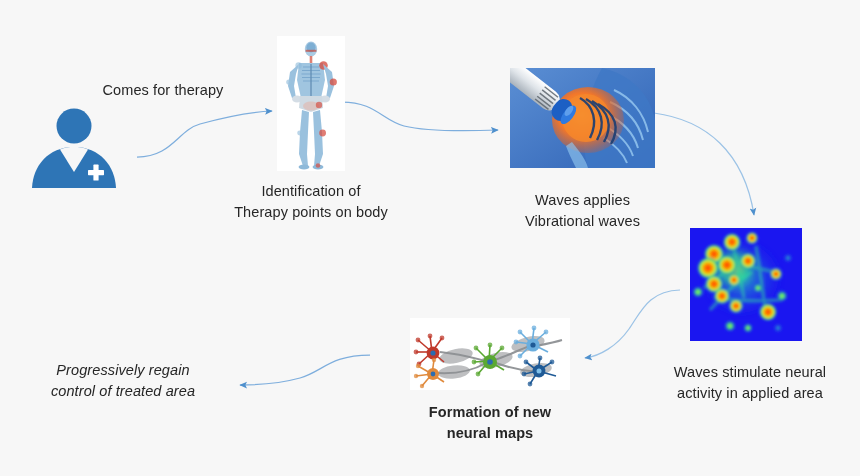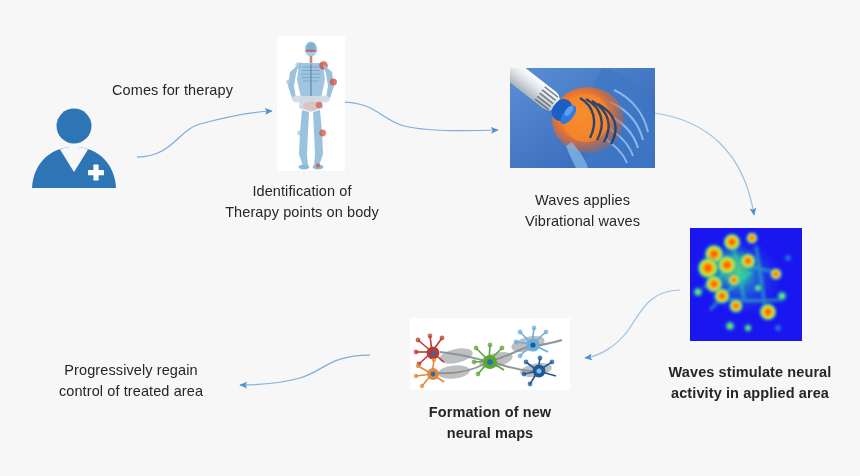--- a/index.html
+++ b/index.html
@@ -50,21 +50,21 @@
 <div class="stage" style="left:24px;top:108px;width:100px;height:82px;">
   <svg width="100" height="82" viewBox="0 0 100 82">
     <circle cx="50" cy="18" r="17.5" fill="#2e75b6"></circle>
     <path d="M50,39 C24,39 9,58 8,80 L92,80 C91,58 76,39 50,39 Z" fill="#2e75b6"></path>
     <path d="M36,41.5 L50,64 L64,41.5 C59.5,39.6 55,39 50,39 C45,39 40.5,39.6 36,41.5 Z" fill="#f7f7f7"></path>
     <rect x="64" y="62" width="16" height="5.2" rx="0.6" fill="#ffffff"></rect>
     <rect x="69.4" y="56.6" width="5.2" height="16" rx="0.6" fill="#ffffff"></rect>
   </svg>
 </div>
 
-<div class="caption" style="left:93px;top:80px;width:140px;text-align:right;">Comes for therapy</div>
+<div class="caption" style="left:93px;top:80px;width:140px;text-align:center;">Comes for therapy</div>
 
 <div class="node-img" style="left:277px;top:36px;width:68px;height:135px;">
   <svg width="68" height="135" viewBox="0 0 68 135">
     <rect width="68" height="135" fill="#ffffff"></rect>
     <g opacity="0.88">
 
       <ellipse cx="34" cy="13" rx="6.2" ry="7.4" fill="#9fc4e0"></ellipse>
       <ellipse cx="34" cy="11.5" rx="4.6" ry="5" fill="#6da5cf"></ellipse>
       <rect x="28.6" y="13.8" width="10.8" height="2" fill="#c0392b" opacity=".75"></rect>
 
@@ -103,21 +103,21 @@
       <circle cx="45.6" cy="97" r="3.4" fill="#d0392c" opacity=".75"></circle>
       <circle cx="22.6" cy="97" r="2.4" fill="#8fbada" opacity=".7"></circle>
 
       <ellipse cx="27" cy="131" rx="5.4" ry="2.4" fill="#7fb0d4"></ellipse>
       <ellipse cx="41" cy="131" rx="5.4" ry="2.4" fill="#7fb0d4"></ellipse>
       <circle cx="41" cy="129.5" r="2.3" fill="#d0392c" opacity=".7"></circle>
     </g>
   </svg>
 </div>
 
-<div class="caption" style="left:206px;top:181px;width:192px;text-align:center;">Identification of
+<div class="caption" style="left:215px;top:181px;width:192px;text-align:center;">Identification of
 Therapy points on body</div>
 
 <div class="node-img" style="left:510px;top:68px;width:145px;height:100px;">
   <svg width="145" height="100" viewBox="0 0 145 100">
     <defs>
       <linearGradient id="bgBlue" x1="0" y1="0" x2="1" y2="1">
         <stop offset="0" stop-color="#5b8fd4"></stop>
           <stop offset="1" stop-color="#2f62b5"></stop>
       </linearGradient>
       <radialGradient id="orangeGlow" cx="0.42" cy="0.42" r="0.6">
@@ -237,21 +237,21 @@
         <circle cx="40" cy="98" r="6" fill="url(#hm)"></circle>
         <circle cx="58" cy="100" r="5" fill="url(#hm)"></circle>
         <circle cx="8" cy="64" r="6" fill="url(#hm)"></circle>
         <circle cx="98" cy="30" r="5" fill="url(#hl)"></circle>
         <circle cx="88" cy="100" r="5" fill="url(#hl)"></circle>
       </g>
     </g>
   </svg>
 </div>
 
-<div class="caption" style="left:650px;top:362px;width:200px;font-weight:bold;">Waves stimulate neural
+<div class="caption" style="left:650px;top:362px;width:200px;">Waves stimulate neural
 activity in applied area</div>
 
 <div class="node-img" style="left:410px;top:318px;width:160px;height:72px;">
   <svg width="160" height="72" viewBox="0 0 160 72">
     <rect width="160" height="72" fill="#ffffff"></rect>
 
     <g fill="#b7b9bb" opacity=".9">
       <ellipse cx="46" cy="38" rx="17" ry="7" transform="rotate(-12 46 38)"></ellipse>
       <ellipse cx="44" cy="54" rx="16" ry="6.5" transform="rotate(-6 44 54)"></ellipse>
       <ellipse cx="86" cy="42" rx="17" ry="7" transform="rotate(-14 86 42)"></ellipse>
@@ -362,14 +362,14 @@
       </g>
       <circle cx="129" cy="53" r="6.4" fill="#1f5a96"></circle>
       <circle cx="129" cy="53" r="2.5" fill="#7fc0ea"></circle>
     </g>
   </svg>
 </div>
 
 <div class="caption" style="left:405px;top:402px;width:170px;font-weight:bold;">Formation of new
 neural maps</div>
 
-<div class="caption" style="left:36px;top:360px;width:190px;">Progressively regain
+<div class="caption" style="left:28px;top:360px;width:190px;font-style:italic;">Progressively regain
 control of treated area</div>
 
 </body></html>

